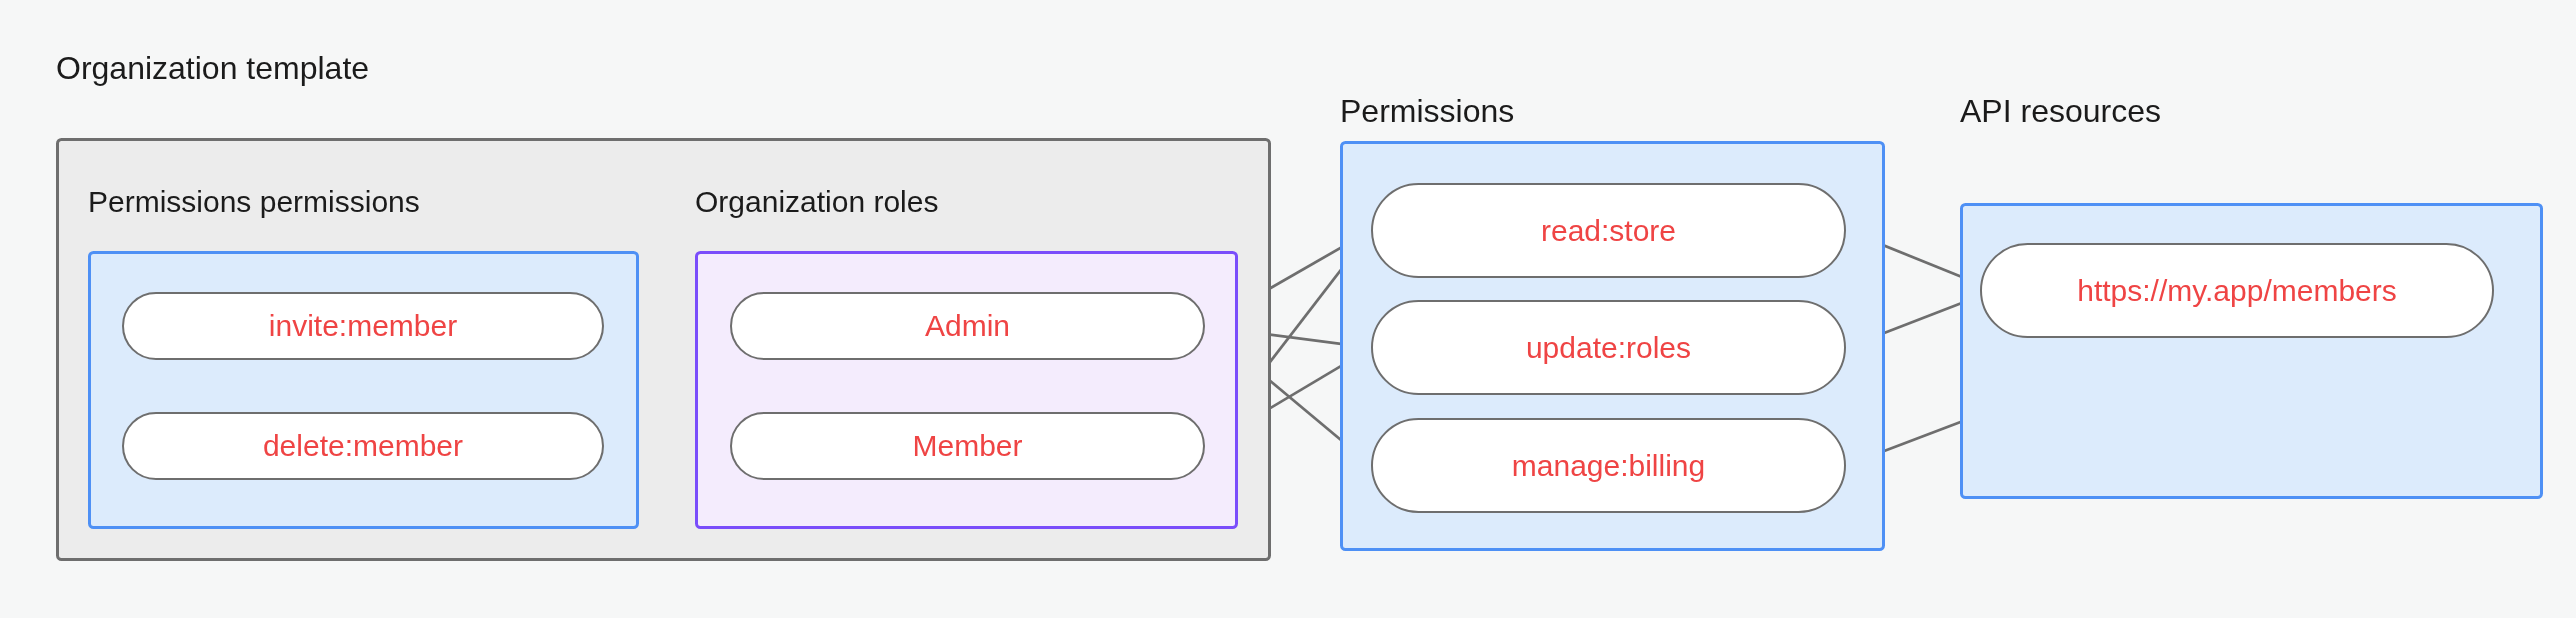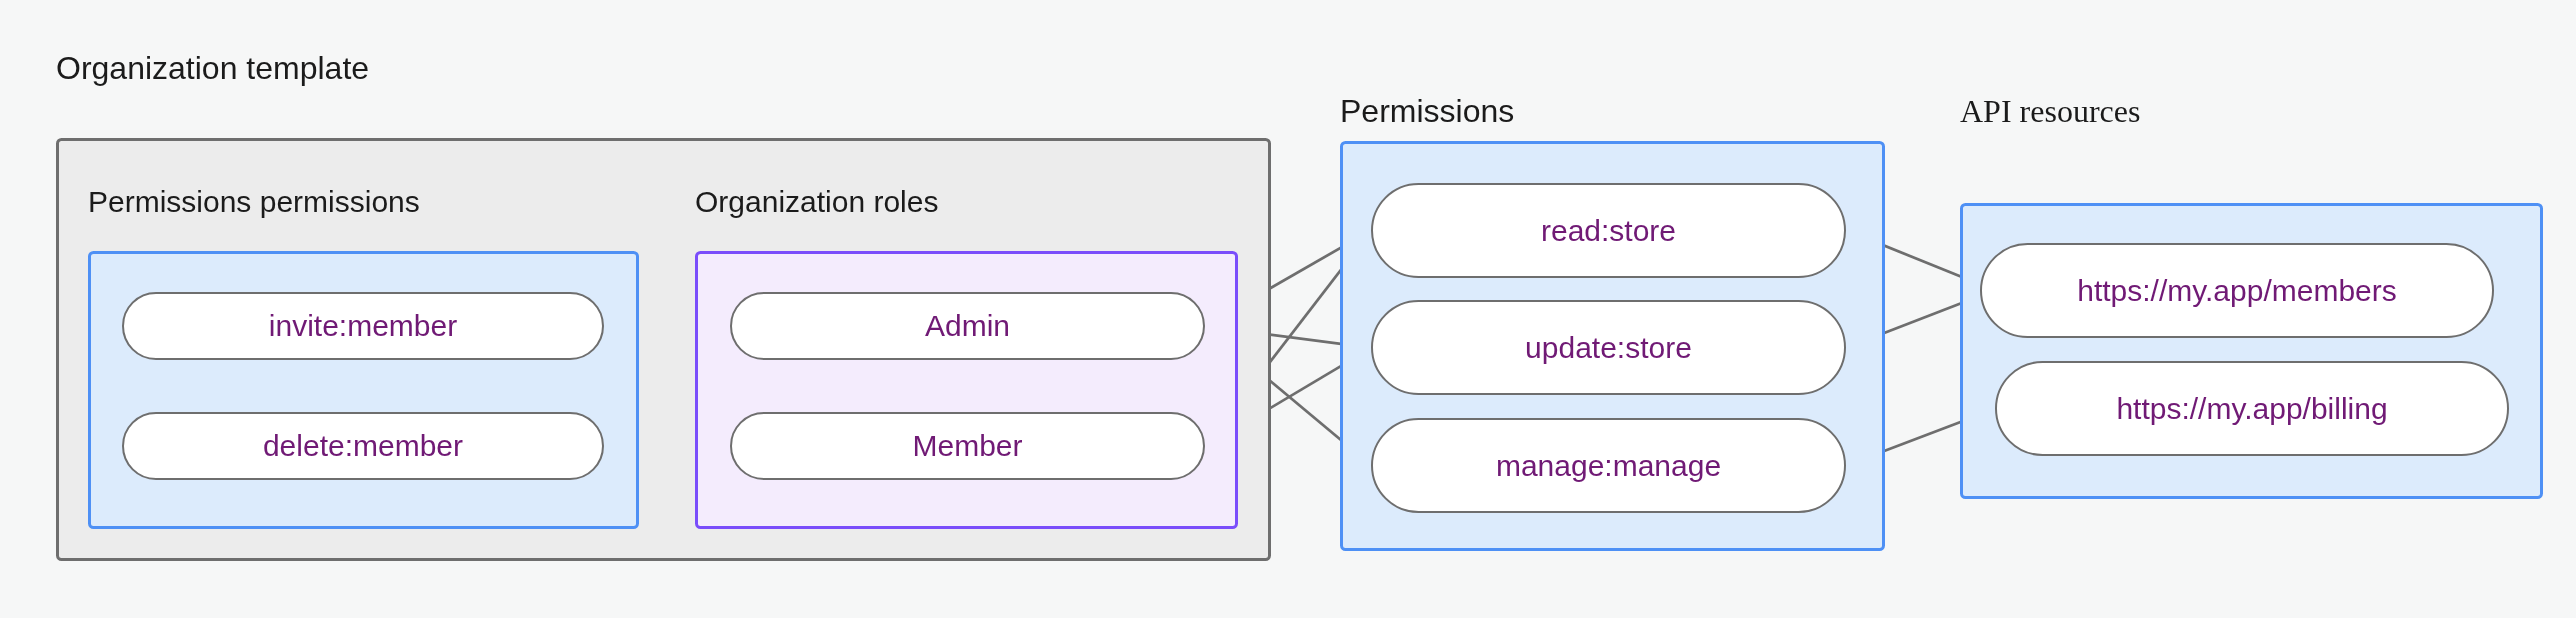--- a/index.html
+++ b/index.html
@@ -49,21 +49,21 @@
   
   .node {
     position: absolute;
     box-sizing: border-box;
     background: #ffffff;
     border: 2.7px solid #6e6e6e;
     border-radius: 9124px;
     display: flex;
     align-items: center;
     justify-content: center;
-    color: #701a75;
+    color: #ef4444;
     font-size: 30px;
     white-space: nowrap;
   }
 
   
   #edges {
     position: absolute;
     left: 0;
     top: 0;
     width: 2576px;
@@ -119,24 +119,23 @@
   <div class="group group-purple" style="left:695px; top:251px; width:543px; height:278px;"></div>
 
   <div class="node" style="left:730px; top:412px; width:475px; height:68px;">Member</div>
   <div class="node" style="left:730px; top:292px; width:475px; height:68px;">Admin</div>
 
   <div class="group-title title-lg" style="left:1340px; top:66px;margin-top:29px;">Permissions</div>
 
   <div class="group group-blue" style="left:1340px; top:141px; width:545px; height:410px;"></div>
 
   <div class="node" style="left:1371px; top:183px; width:475px; height:95px;">read:store</div>
-  <div class="node" style="left:1371px; top:300px; width:475px; height:95px;">update:store</div>
-  <div class="node" style="left:1371px; top:418px; width:475px; height:95px;">manage:manage</div>
+  <div class="node" style="left:1371px; top:300px; width:475px; height:95px;">update:roles</div>
+  <div class="node" style="left:1371px; top:418px; width:475px; height:95px;">manage:billing</div>
 
-  <div class="group-title title-lg" style="left:1960px; top:95px;font-family:Liberation Serif, serif;">API resources</div>
+  <div class="group-title title-lg" style="left:1960px; top:95px;">API resources</div>
 
   <div class="group group-blue" style="left:1960px; top:203px; width:583px; height:296px;"></div>
 
   <div class="node" style="left:1980px; top:243px; width:514px; height:95px;">https://my.app/members</div>
-  <div class="node" style="left:1995px; top:361px; width:514px; height:95px;">https://my.app/billing</div>
 
 </div>
 
 
 </body></html>

